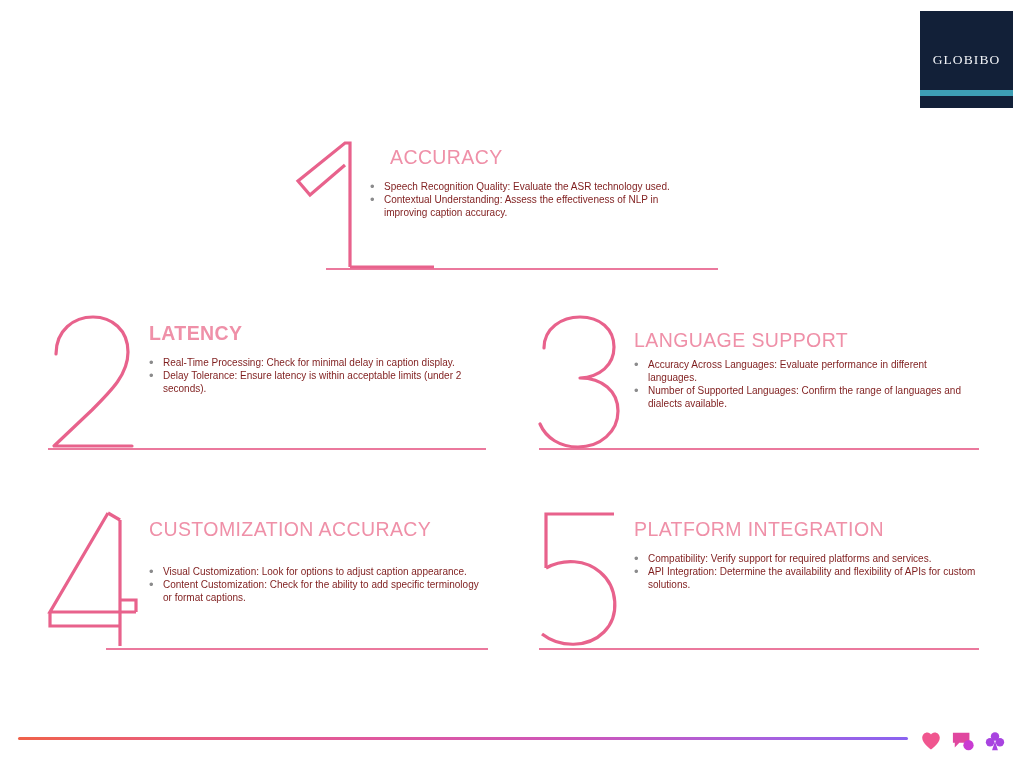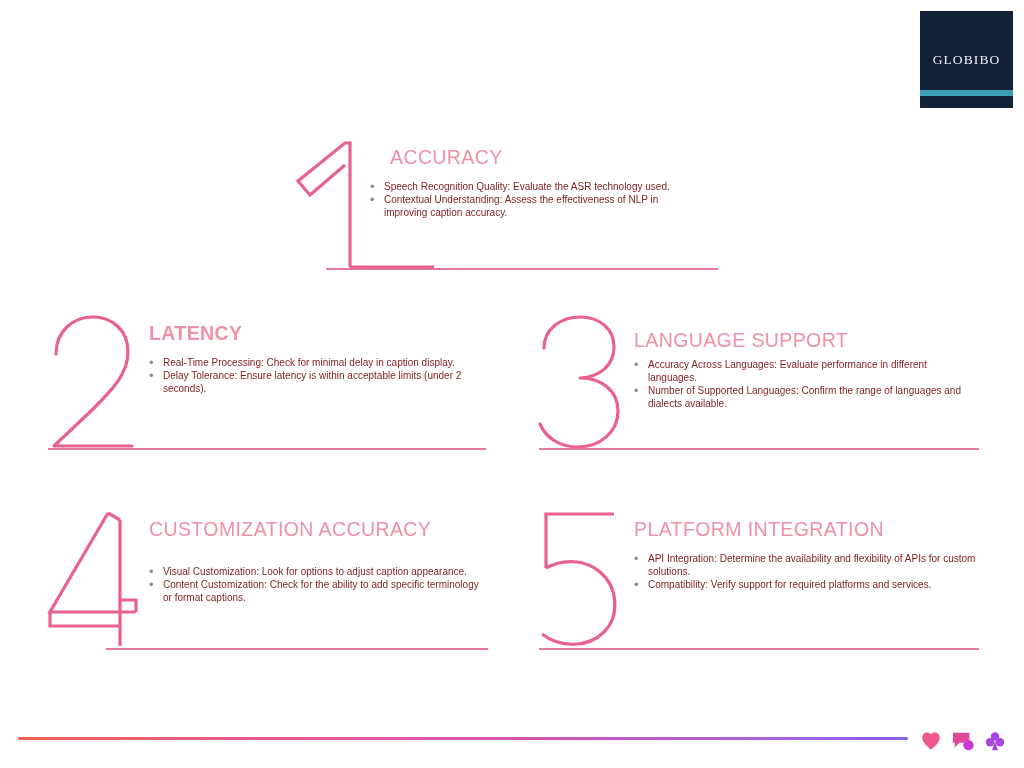--- a/index.html
+++ b/index.html
@@ -178,22 +178,22 @@
 
   <div class="section" id="sec5">
     <div class="num-wrap">
       <svg class="num-svg" width="94" height="144" viewBox="0 0 94 144" fill="none" stroke="#E8628C" stroke-width="3.2" stroke-linejoin="miter" stroke-linecap="butt">
         <path d="M80 6 H12 V60"></path>
         <path d="M12 60 C30 50 52 52 66 64 C84 79 86 108 70 124 C54 140 26 140 8 126"></path>
       </svg>
     </div>
     <div class="sec-head">PLATFORM INTEGRATION</div>
     <ul class="sec-list">
+      <li>Compatibility: Verify support for required platforms and services.</li>
       <li>API Integration: Determine the availability and flexibility of APIs for custom solutions.</li>
-      <li>Compatibility: Verify support for required platforms and services.</li>
     </ul>
     <div class="baseline"></div>
   </div>
 
   <div class="rule rule-bot"></div>
   <div class="footer-icons">
     <svg class="ficon" width="22" height="22" viewBox="0 0 24 24">
       <path d="M12 21.2 C12 21.2 2.4 14.6 2.4 8.4 C2.4 4.9 5 2.6 8 2.6 C10 2.6 11.3 3.7 12 4.8 C12.7 3.7 14 2.6 16 2.6 C19 2.6 21.6 4.9 21.6 8.4 C21.6 14.6 12 21.2 12 21.2 Z" fill="#F0568F"></path>
     </svg>
     <svg class="ficon" width="24" height="22" viewBox="0 0 26 24">

